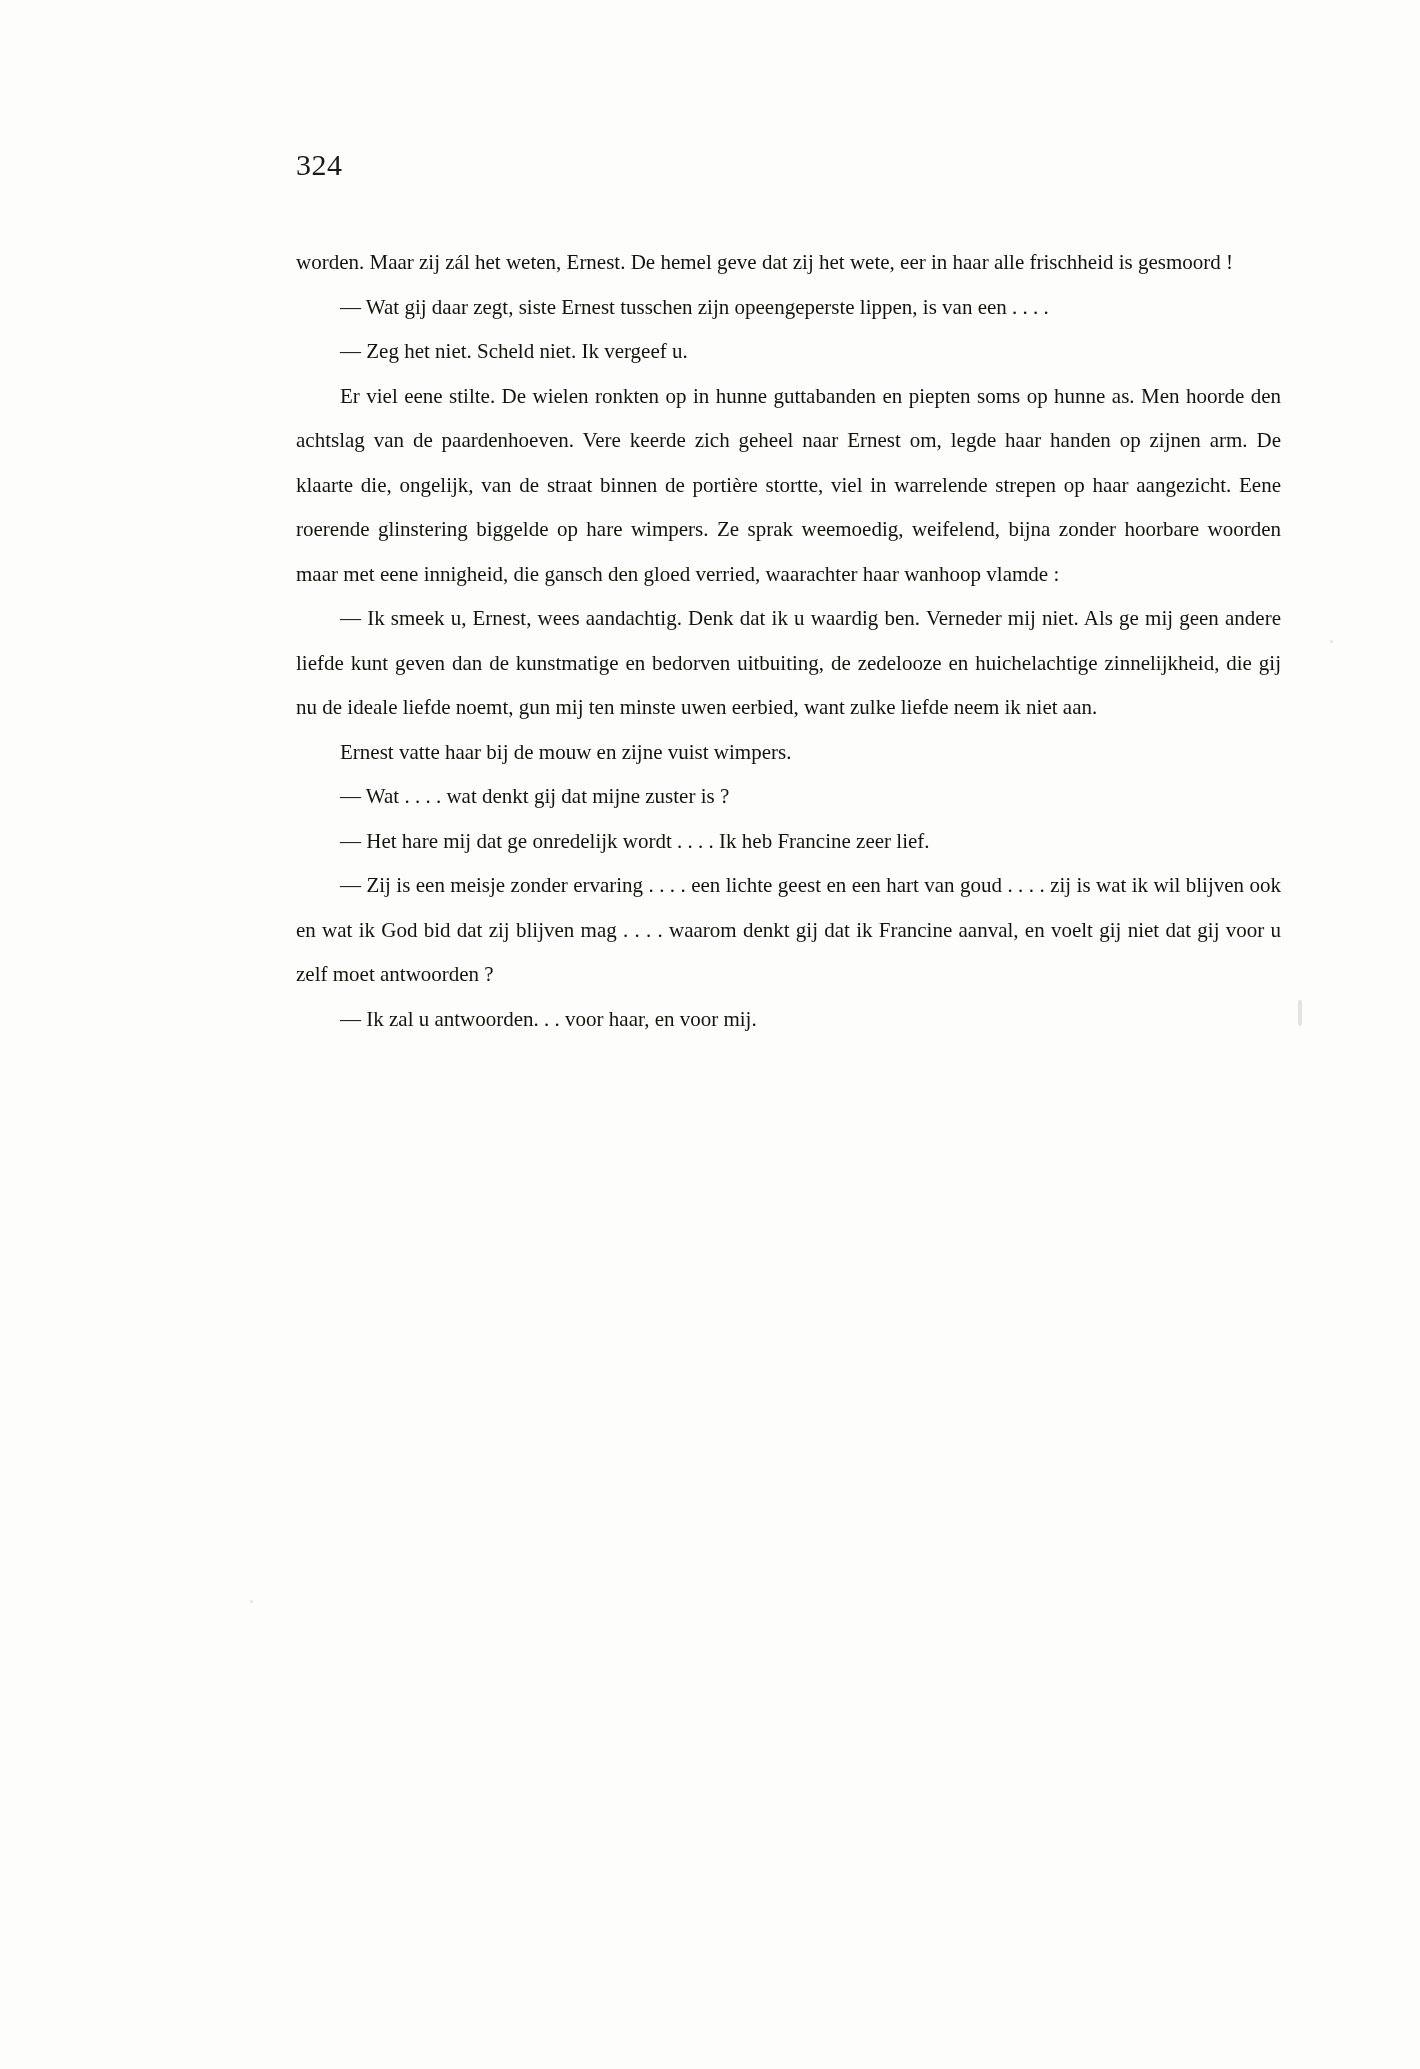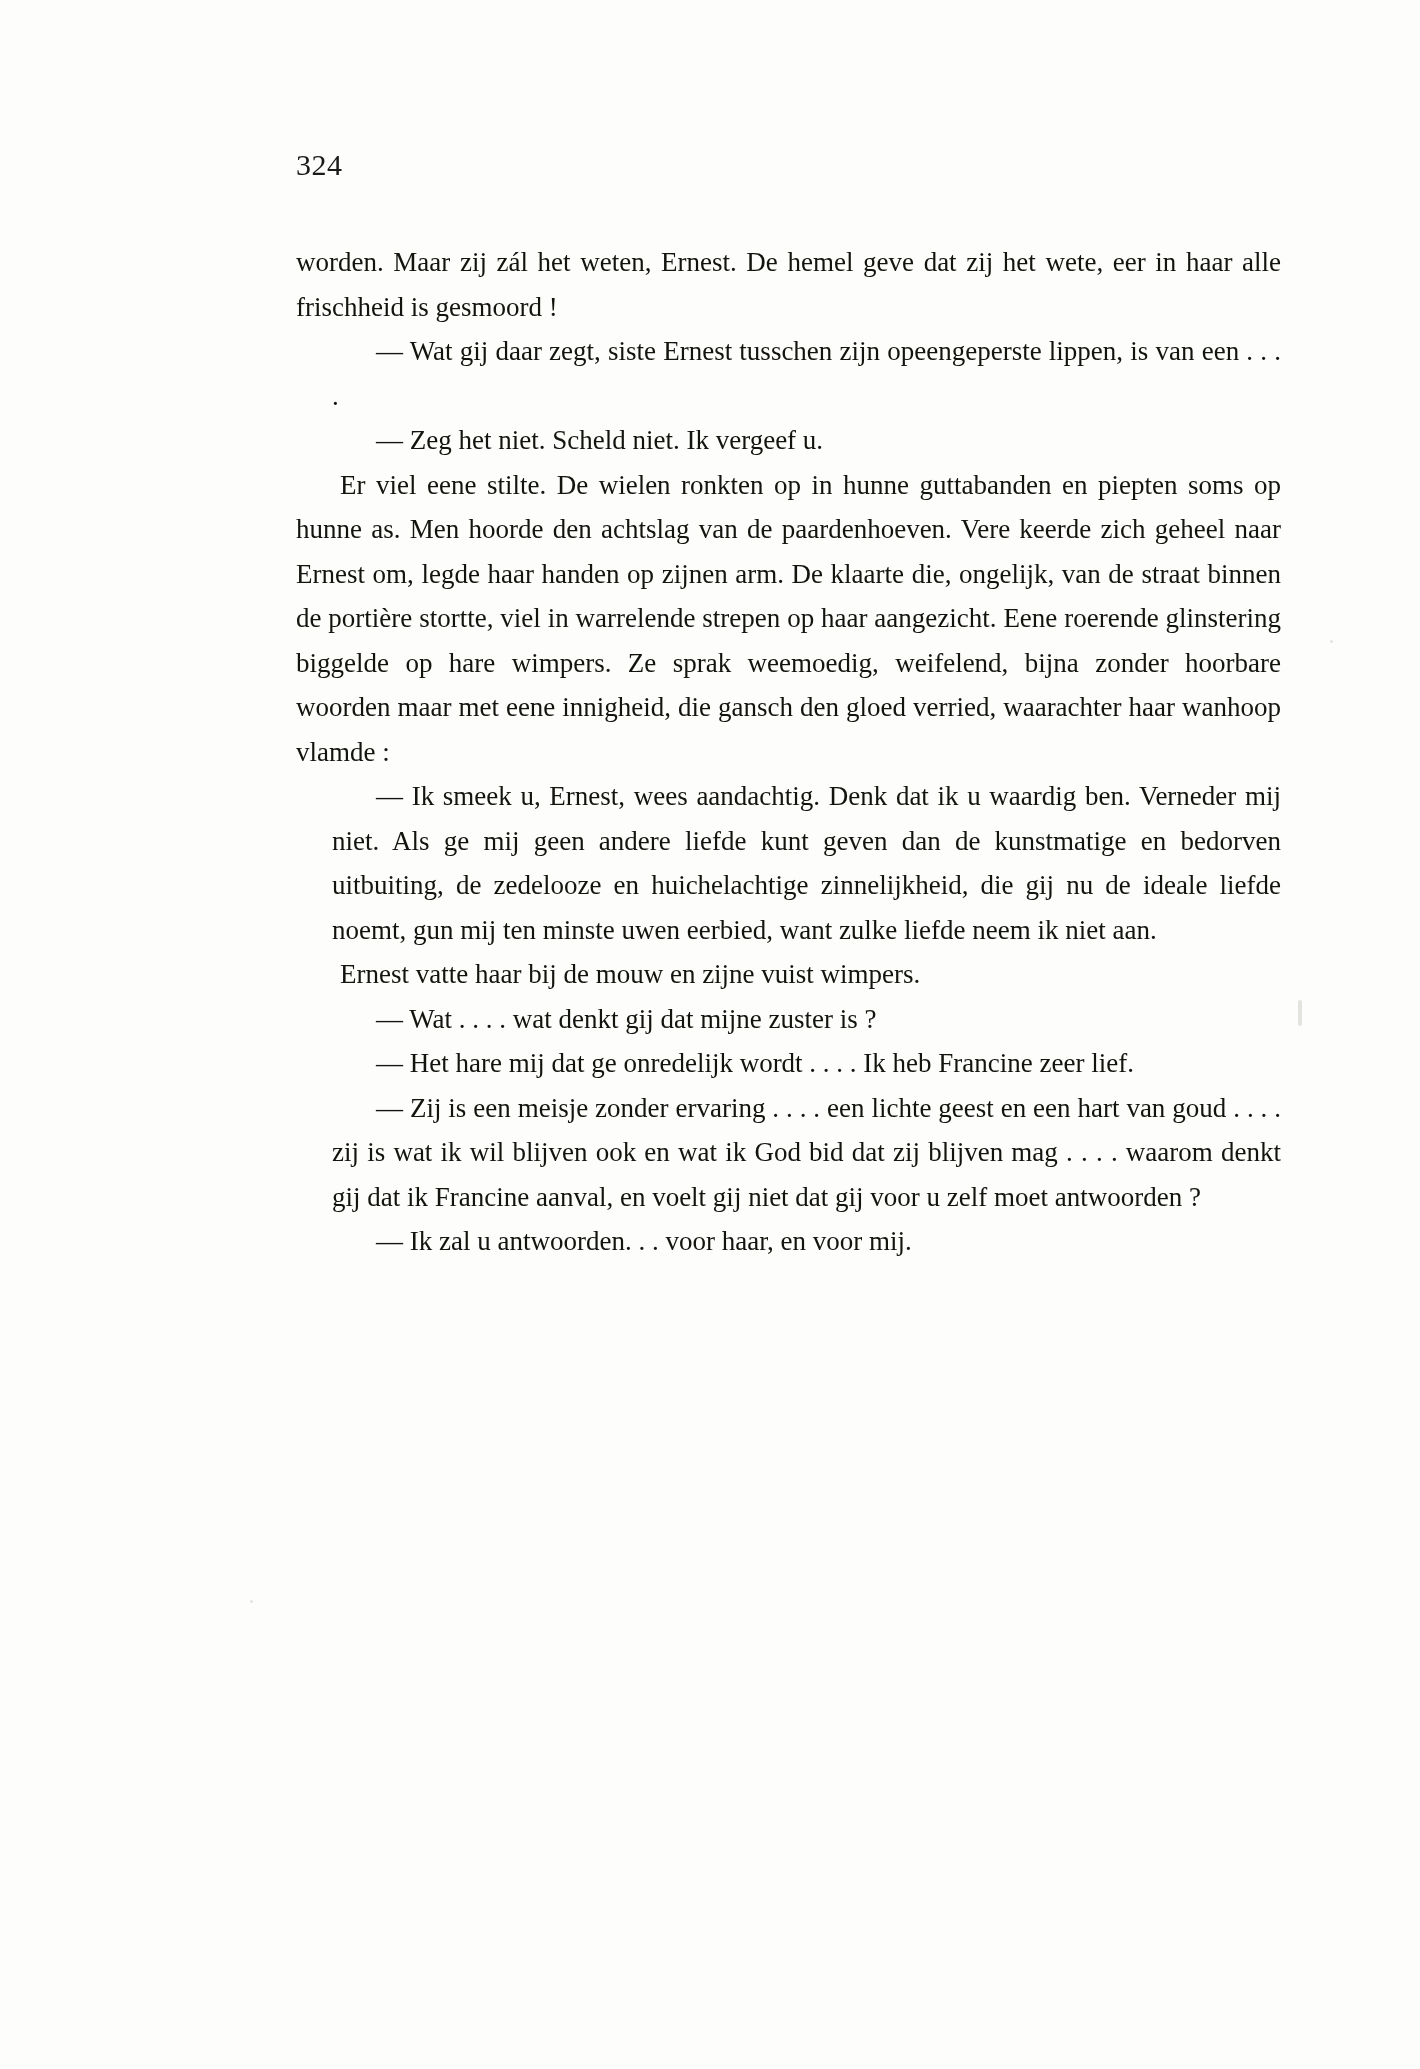--- a/index.html
+++ b/index.html
@@ -30,36 +30,35 @@
     font-size: 30px;
     letter-spacing: 0.5px;
     color: #1a1a1a;
     font-family: "Liberation Serif", serif;
   }
   .text-block {
     position: absolute;
     left: 296px;
     top: 240px;
     width: 985px;
-    font-size: 27px;
+    font-size: 21px;
     line-height: 44.5px;
     color: #14140f;
     text-align: justify;
     text-justify: inter-word;
   }
   p {
     margin: 0;
     padding: 0;
   }
   p.indent {
     text-indent: 44px;
   }
   p.dash {
     text-indent: 44px;
-    margin-left: 36px;
   }
   .em {
   }
   
   .speck {
     position: absolute;
     background: #cfcfc7;
     border-radius: 50%;
     opacity: 0.55;
   }

